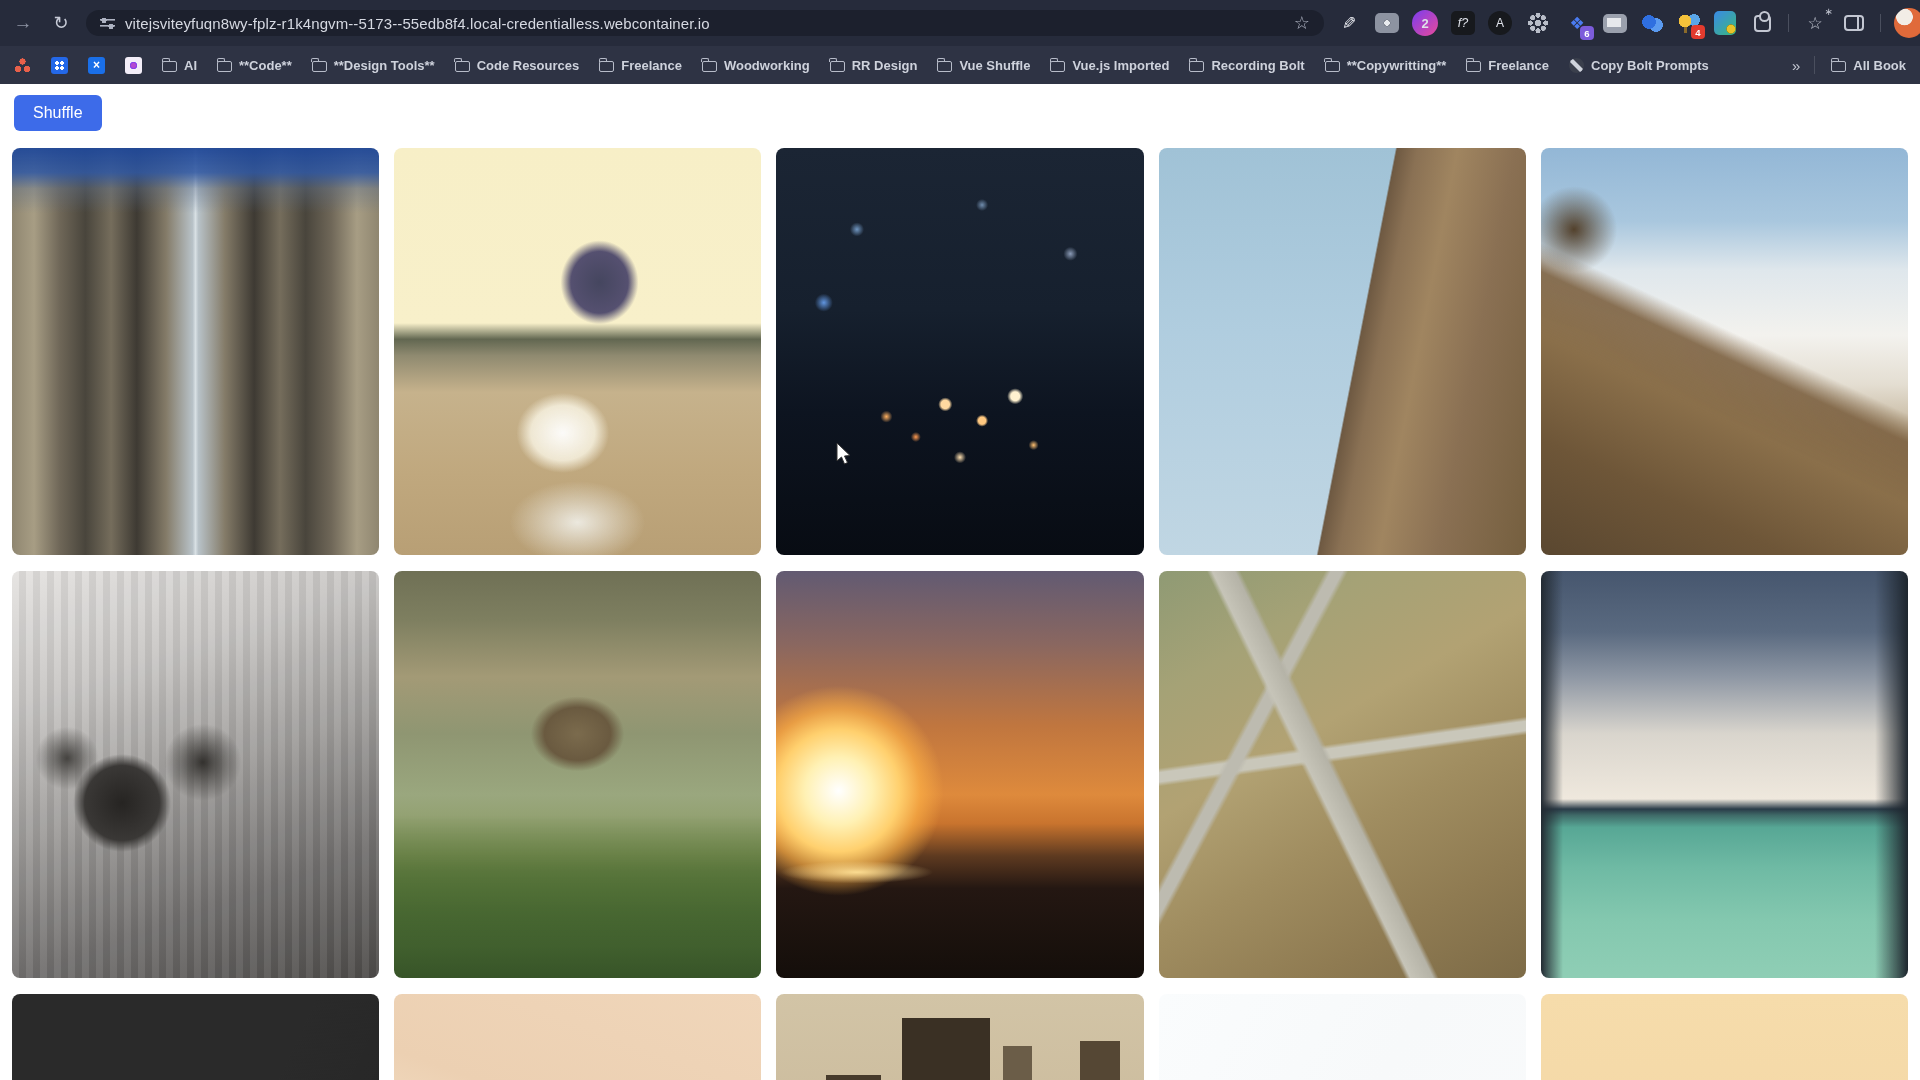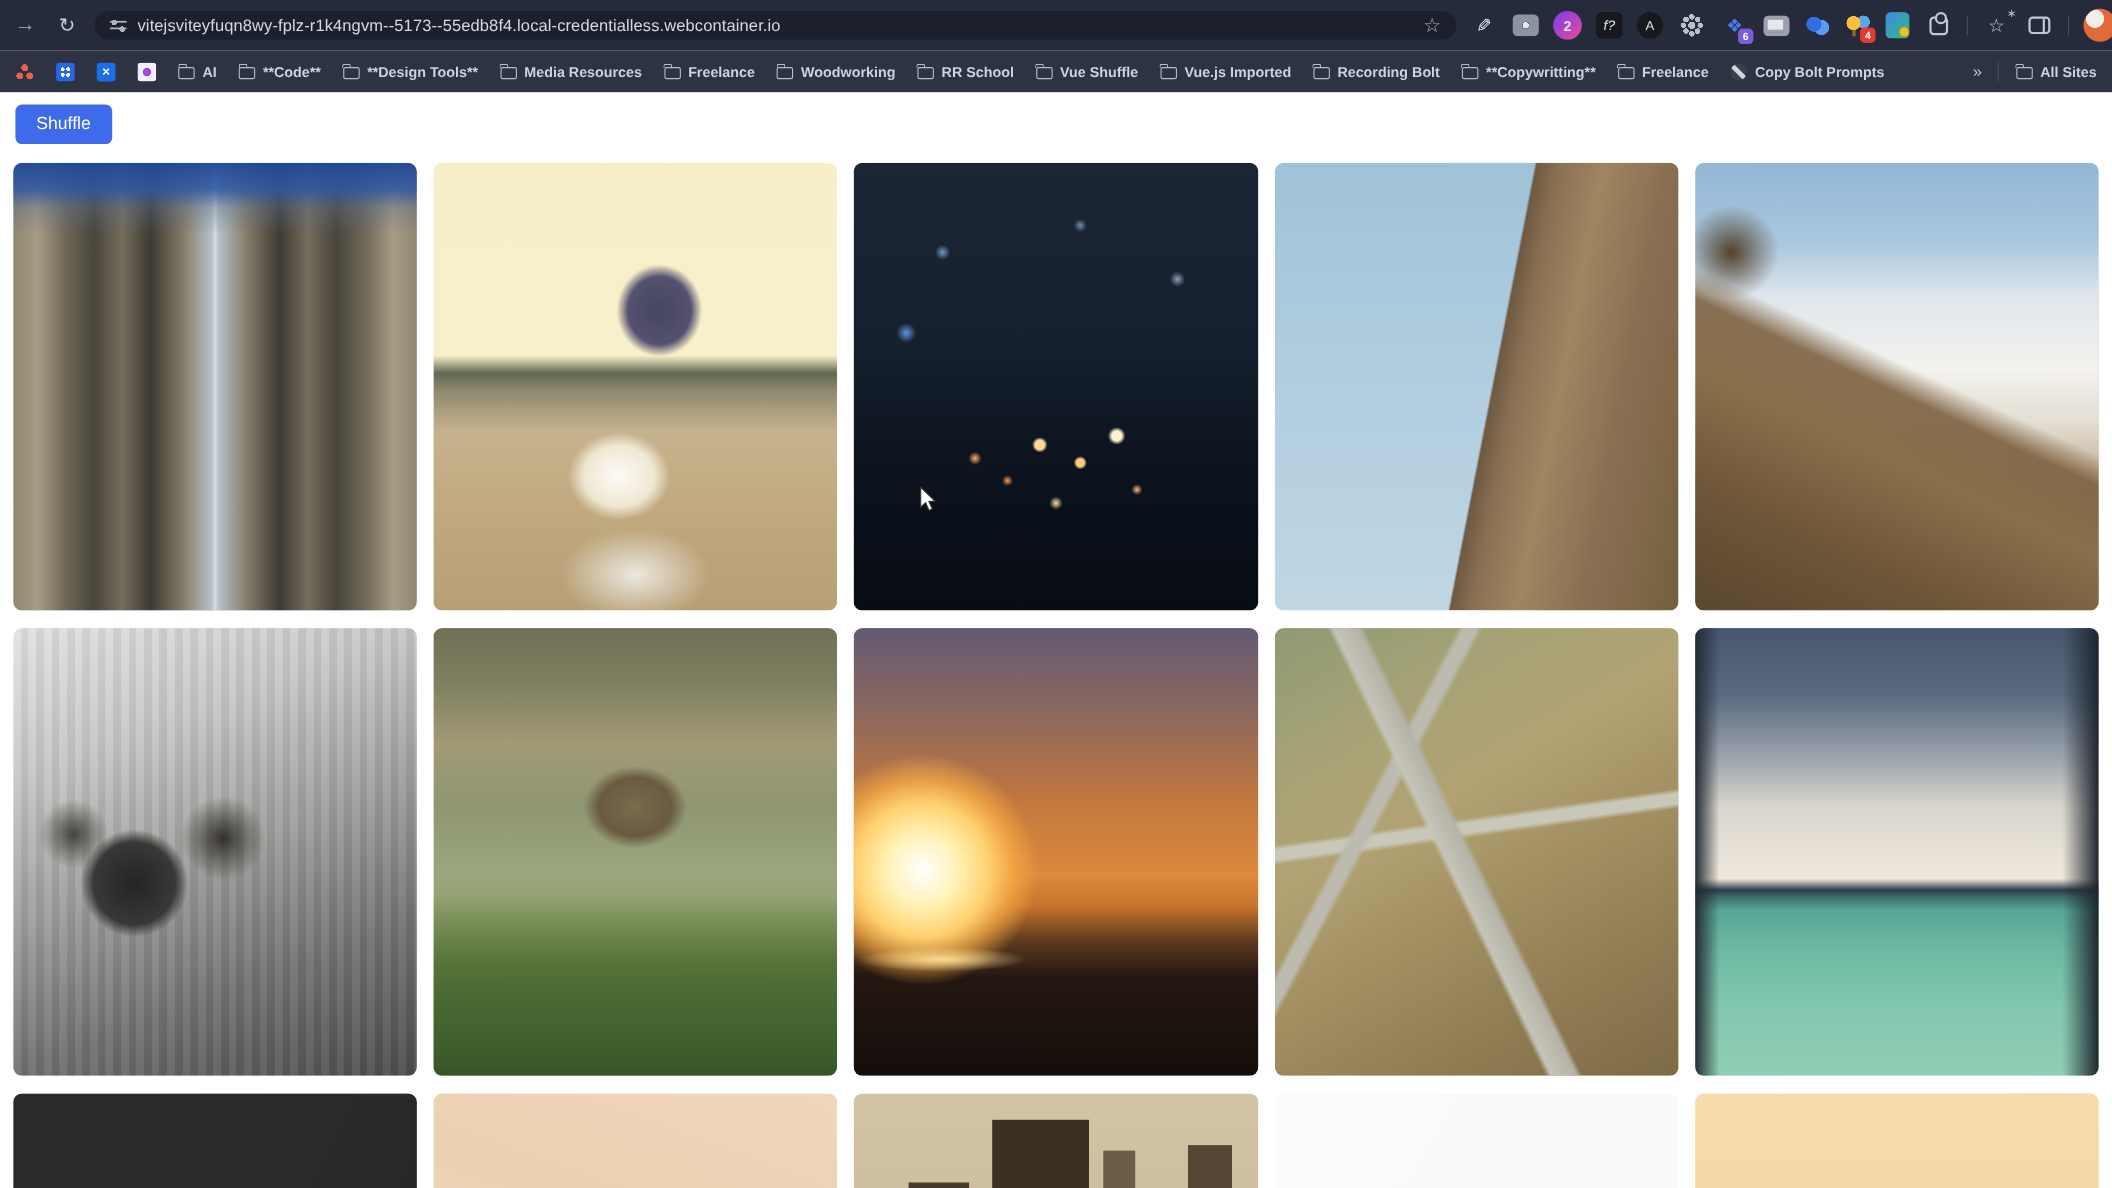--- a/index.html
+++ b/index.html
@@ -174,33 +174,33 @@
   <span class="bm">
     <span class="folder-ic"></span>
     <span>**Code**</span>
   </span>
   <span class="bm">
     <span class="folder-ic"></span>
     <span>**Design Tools**</span>
   </span>
   <span class="bm">
     <span class="folder-ic"></span>
-    <span>Media Resources</span>
+    <span>Code Resources</span>
   </span>
   <span class="bm">
     <span class="folder-ic"></span>
     <span>Freelance</span>
   </span>
   <span class="bm">
     <span class="folder-ic"></span>
     <span>Woodworking</span>
   </span>
   <span class="bm">
     <span class="folder-ic"></span>
-    <span>RR School</span>
+    <span>RR Design</span>
   </span>
   <span class="bm">
     <span class="folder-ic"></span>
     <span>Vue Shuffle</span>
   </span>
   <span class="bm">
     <span class="folder-ic"></span>
     <span>Vue.js Imported</span>
   </span>
   <span class="bm">
@@ -218,21 +218,21 @@
   <span class="bm">
     <span class="globe-ic"></span>
     <span>Copy Bolt Prompts</span>
   </span>
 
   <span class="bm-right">
     <span class="chev">»</span>
     <span class="vsep"></span>
     <span class="bm">
       <span class="folder-ic"></span>
-      <span>All Sites</span>
+      <span>All Book</span>
     </span>
   </span>
 </div>
 
 <div class="content">
   <button class="shuffle-btn">Shuffle</button>
 
   <div class="grid">
     <div class="photo" style="background: linear-gradient(180deg, rgba(32,72,152,0.95) 0%, rgba(48,88,162,0.88) 6%, rgba(90,110,140,0.4) 10%, rgba(0,0,0,0) 16%), linear-gradient(90deg, #8f8670 0%, #a79d84 6%, #6f6758 13%, #49453c 20%, #756d5c 27%, #3e3a33 34%, #847b68 42%, #b8c2c8 49.2%, #d8e0e4 50%, #b8c2c8 50.8%, #847b68 58%, #3e3a33 66%, #756d5c 73%, #49453c 80%, #6f6758 87%, #a79d84 94%, #8f8670 100%)"></div>
     <div class="photo" style="background: radial-gradient(ellipse 52px 56px at 56% 33%, #45465f 0%, #555070 55%, rgba(85,80,112,0) 75%), radial-gradient(ellipse 58px 50px at 46% 70%, rgba(255,255,255,0.95) 0%, rgba(250,246,230,0.8) 55%, rgba(250,246,230,0) 80%), radial-gradient(ellipse 90px 55px at 50% 92%, rgba(238,236,228,0.95) 0%, rgba(238,236,228,0) 75%), linear-gradient(180deg, #f7efc7 0%, #f8f0ca 43%, #626751 47%, #8f8a70 51%, #c6b28c 60%, #c0a87e 80%, #b89f75 100%)"></div>

